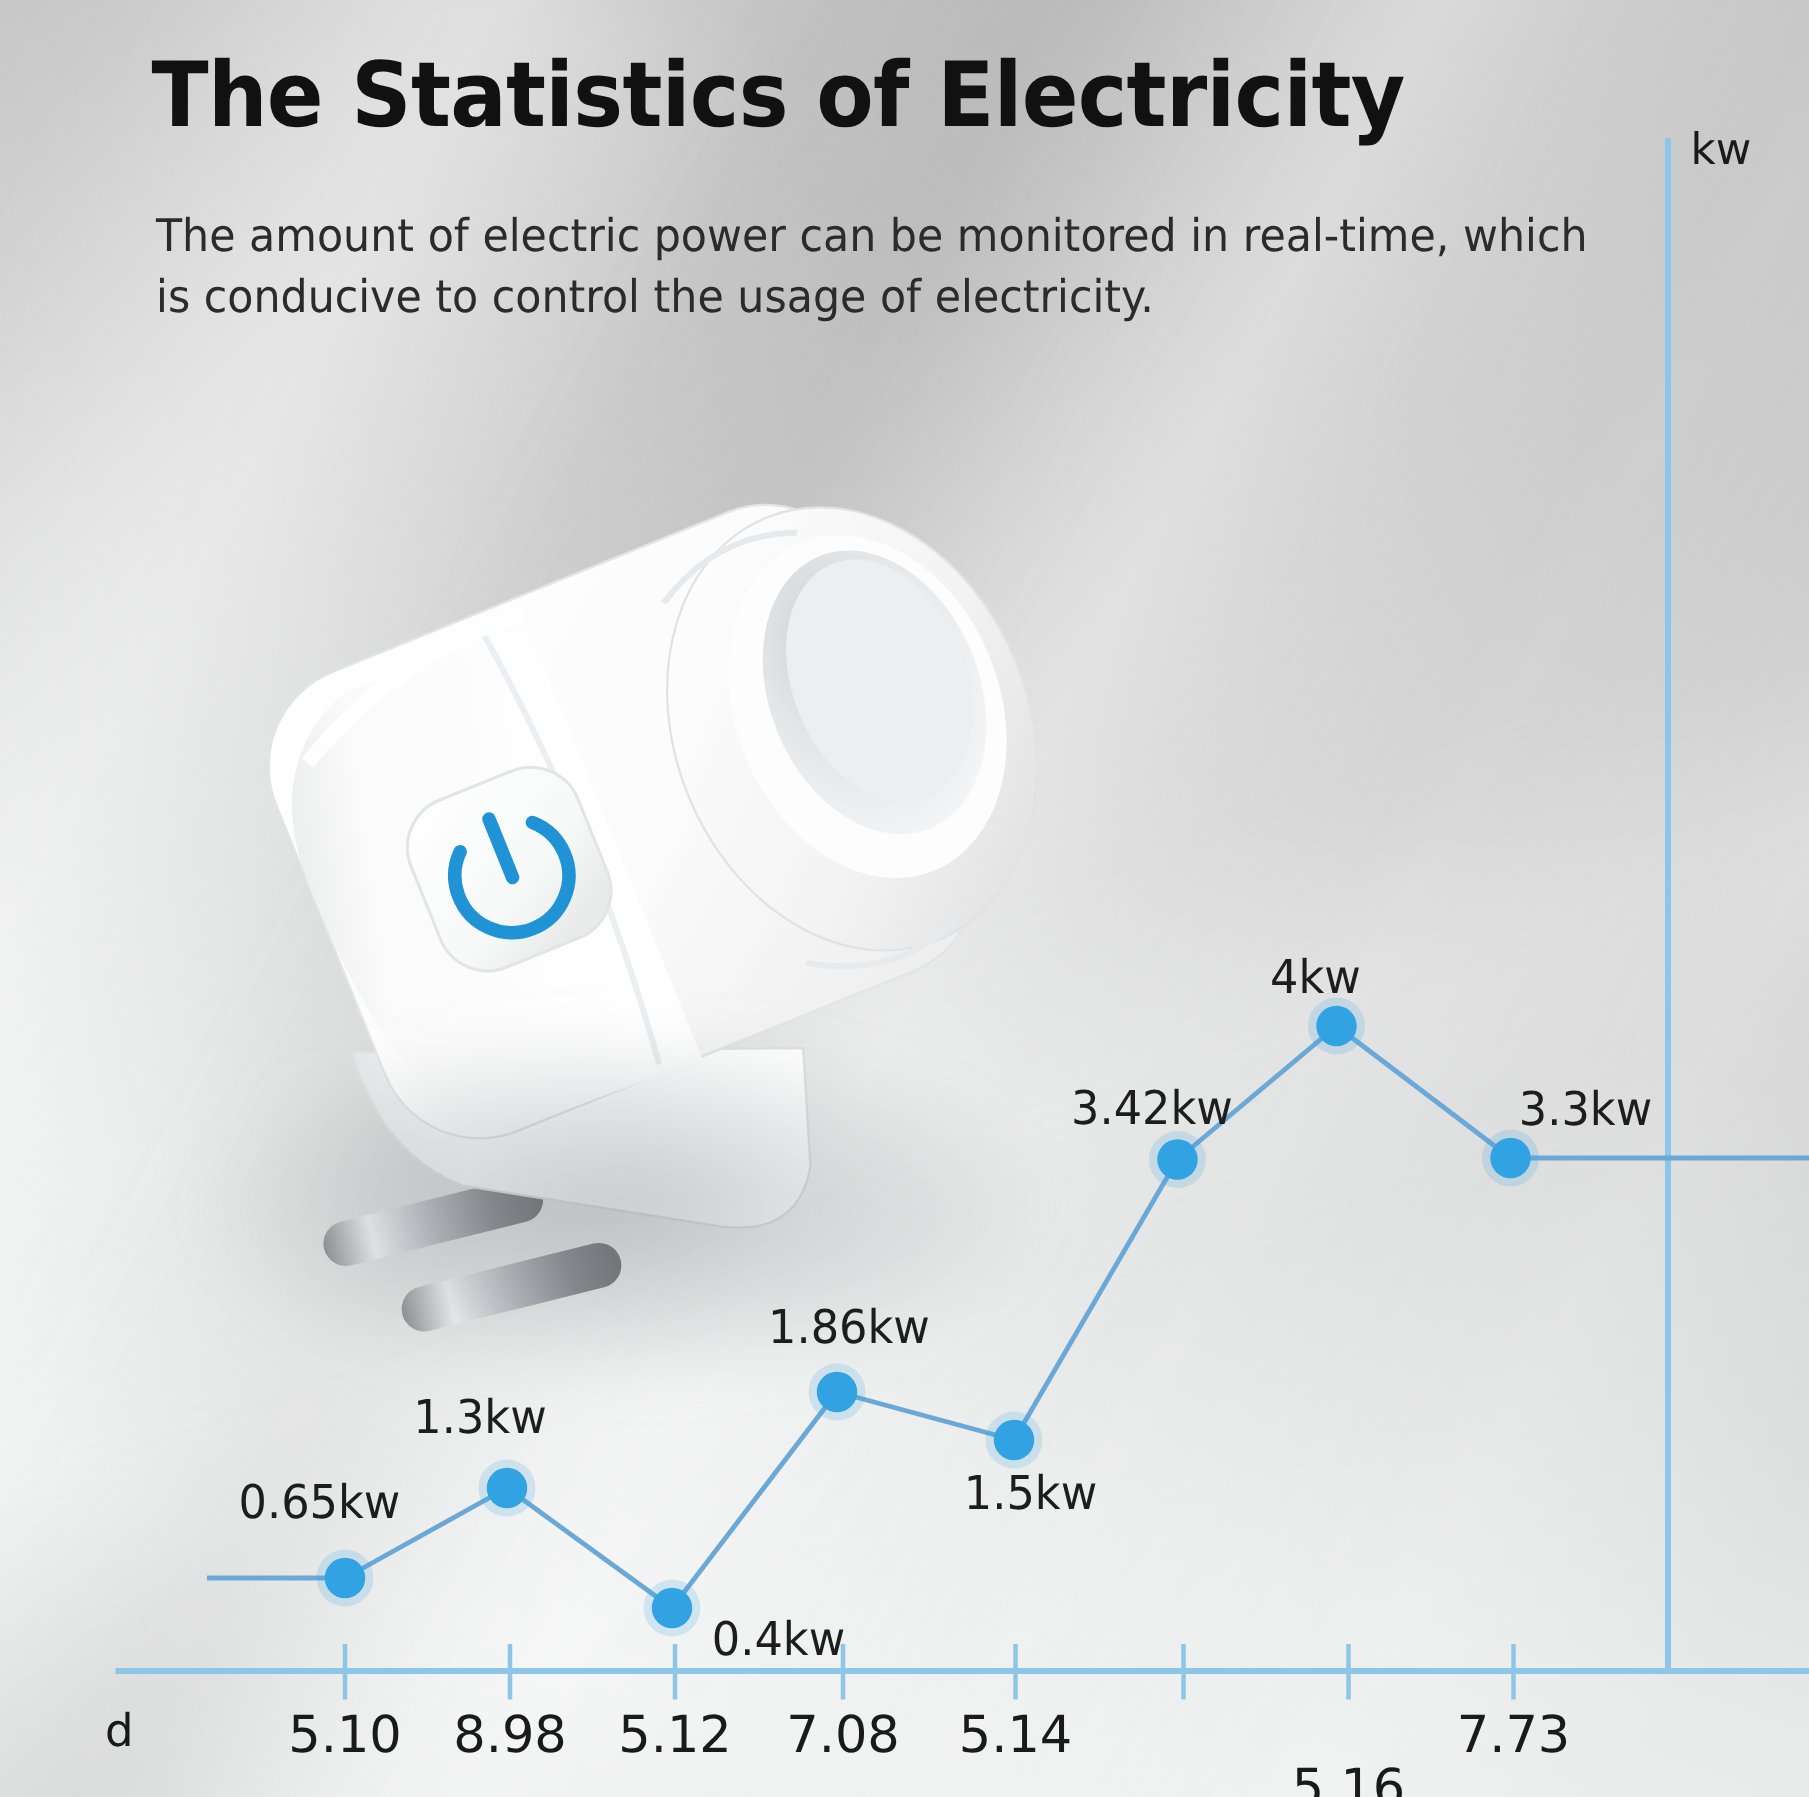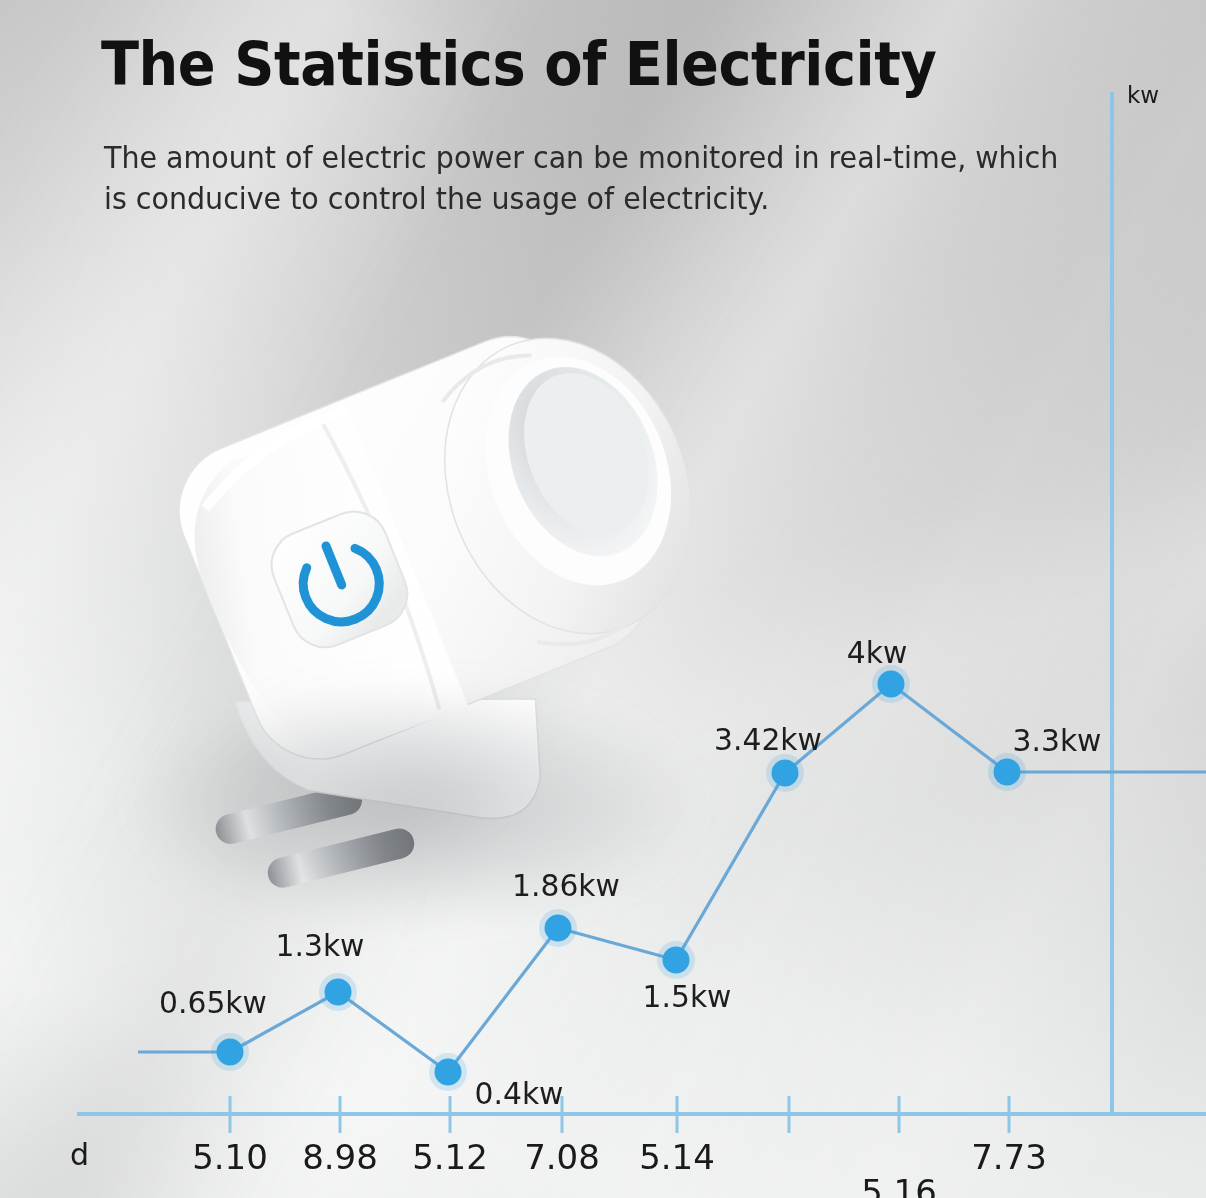--- a/index.html
+++ b/index.html
@@ -57,21 +57,21 @@
   }
   .xlbl{
     position:absolute;
     font-family:"DejaVu Sans","Liberation Sans",sans-serif;
     font-size:34px;color:#1a1a1a;white-space:nowrap;
     transform:translateX(-50%);
   }
   #axis-unit{
     position:absolute;left:1127px;top:82px;
     font-family:"DejaVu Sans","Liberation Sans",sans-serif;
-    font-size:23px;color:#1a1a1a;
+    font-size:29px;color:#1a1a1a;
   }
   #axis-d{
     position:absolute;left:70px;top:1137px;
     font-family:"DejaVu Sans","Liberation Sans",sans-serif;
     font-size:30px;color:#1a1a1a;
   }
 
   
   #plug{position:absolute;left:95px;top:255px;width:700px;height:680px;}
   .shadowblob{

